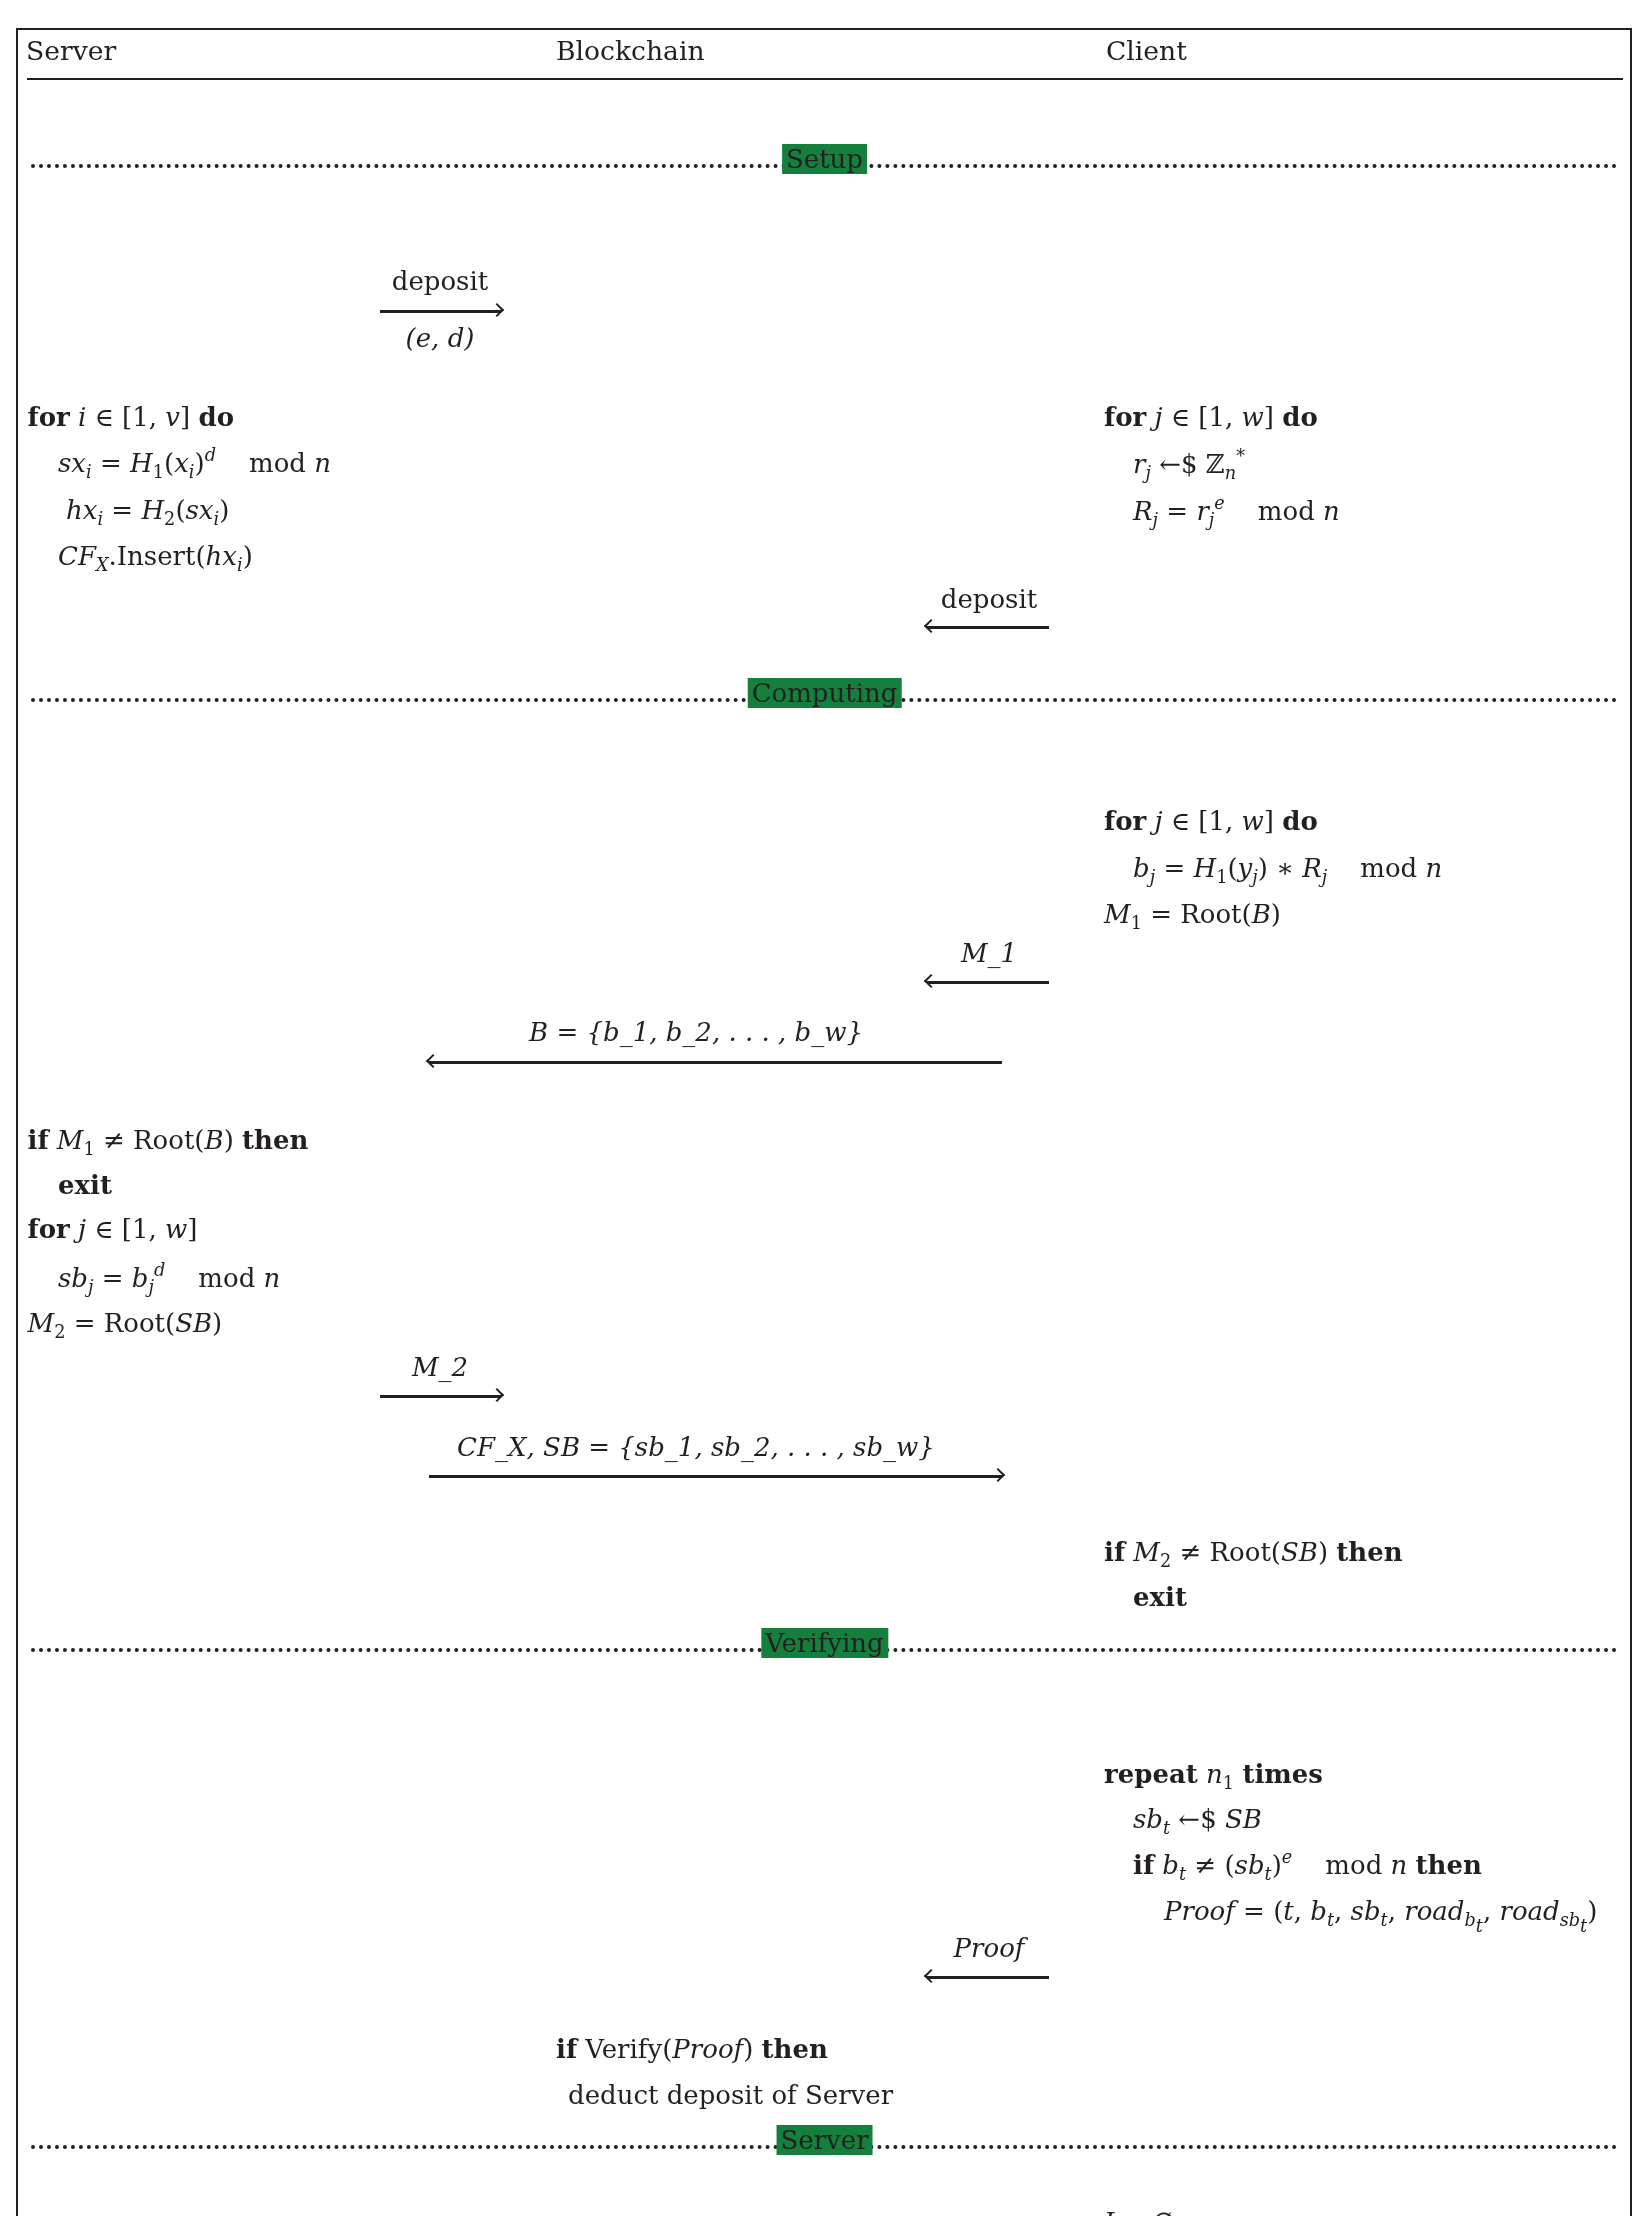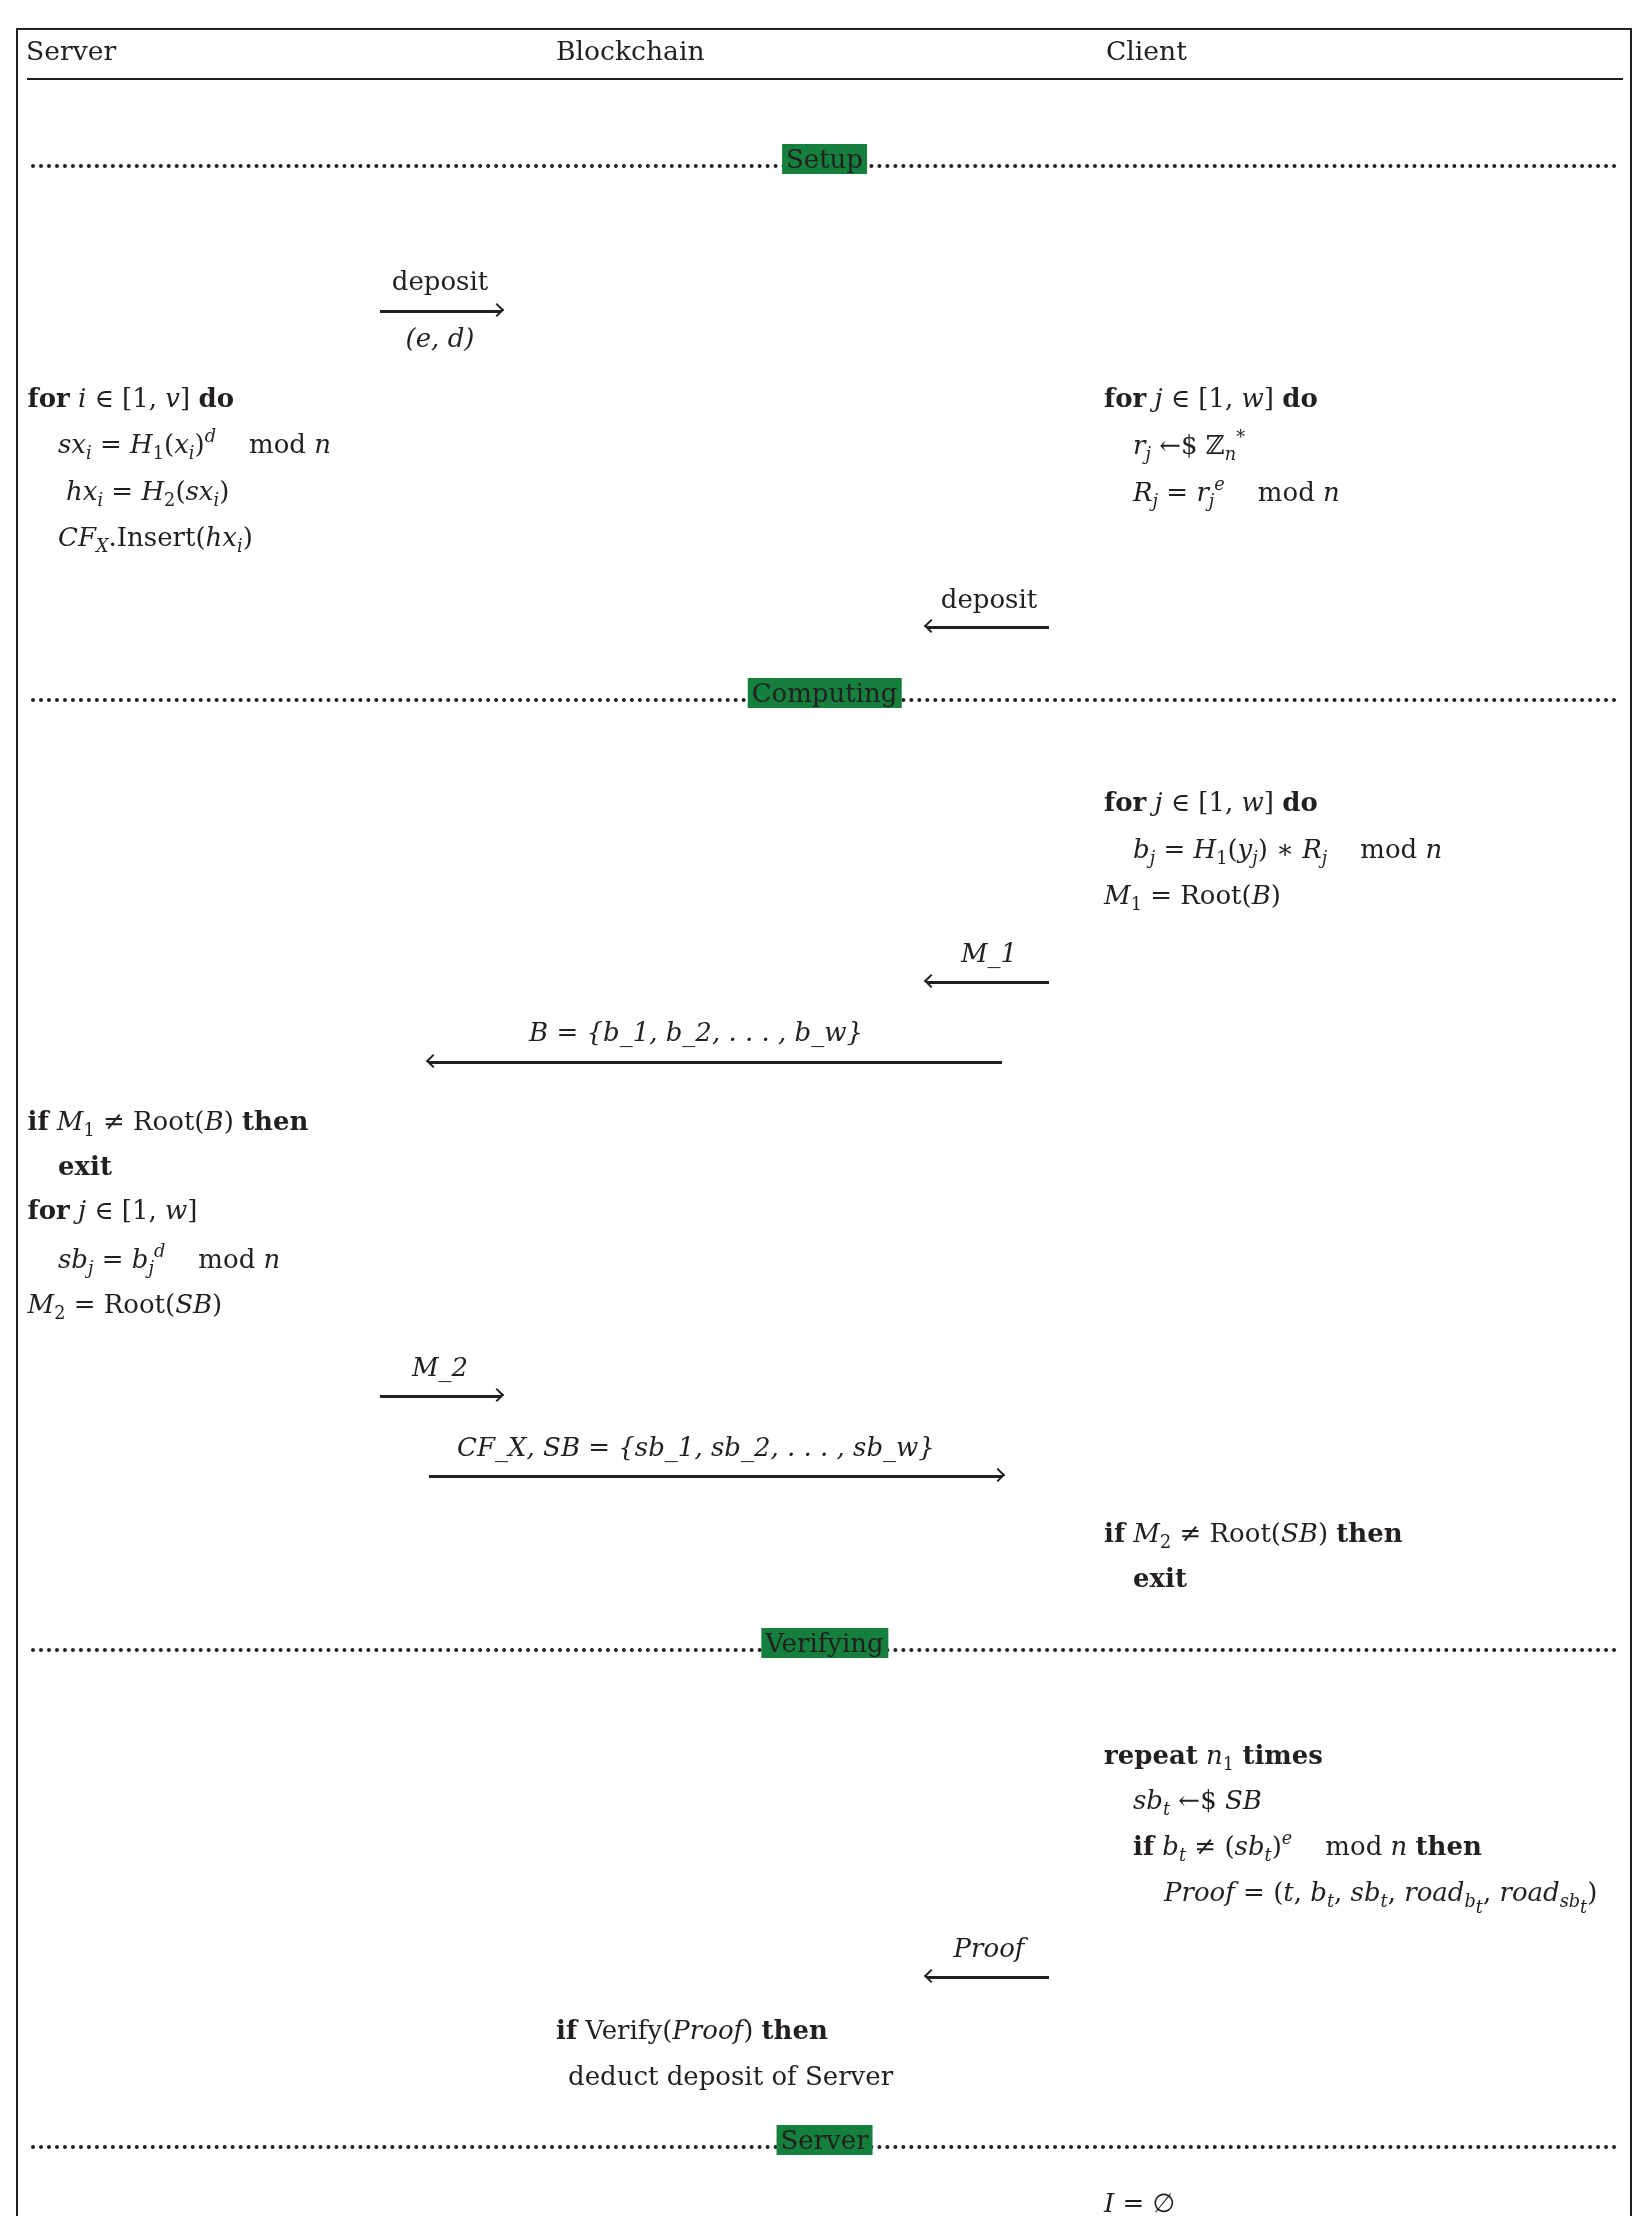--- a/index.html
+++ b/index.html
@@ -7,21 +7,21 @@
          font-family:"DejaVu Serif","Liberation Serif",serif; color:#231f20; }
   .frame { position:absolute; left:15.5px; top:28px; width:1616px; height:2475px;
            border:2.7px solid #231f20; box-sizing:border-box; }
   .abs { position:absolute; white-space:nowrap; }
   .hdr { font-weight:normal; font-size:26.6px; top:35px; }
   .hrule { position:absolute; left:26.6px; width:1596px; top:78px; height:2.2px; background:#231f20; }
   .sect { position:absolute; left:31px; width:1587px; height:31px; }
   .sect .dots { position:absolute; left:0; right:0; top:19.5px; border-top:4px dotted #231f20; }
   .sect .lbl { position:absolute; left:50%; transform:translateX(-50%); top:0; background:#15803d;
                padding:0 4.4px; font-size:26px; }
-  .line { font-size:26px; line-height:26px; }
+  .line { font-size:26px; line-height:26px;margin-top:19px; }
   .it { font-style:italic; }
   .b { font-weight:bold; }
   sub { font-size:17.7px; vertical-align:-6.2px; line-height:0; }
   sup { font-size:17.7px; vertical-align:10.6px; line-height:0; }
   .arrow { position:absolute; height:2.7px; background:#231f20; }
   .arrow.right::after { content:""; position:absolute; right:-0.9px; top:-4.9px; width:8px; height:8px;
         border-top:2.2px solid #231f20; border-right:2.2px solid #231f20; transform:rotate(45deg); }
   .arrow.left::before { content:""; position:absolute; left:-0.9px; top:-4.9px; width:8px; height:8px;
         border-bottom:2.2px solid #231f20; border-left:2.2px solid #231f20; transform:rotate(45deg); }
   .alabel { position:absolute; font-size:26px; text-align:center; white-space:nowrap; transform:translateX(-50%); }

